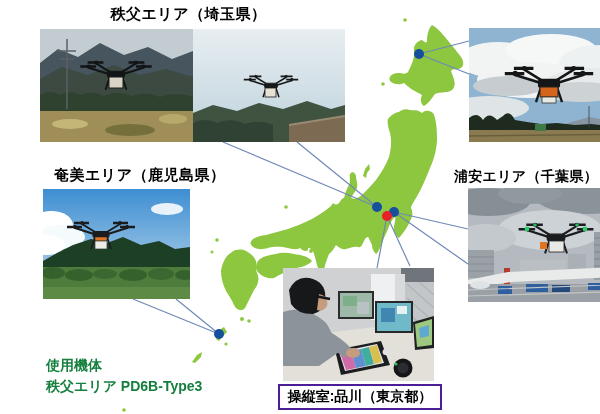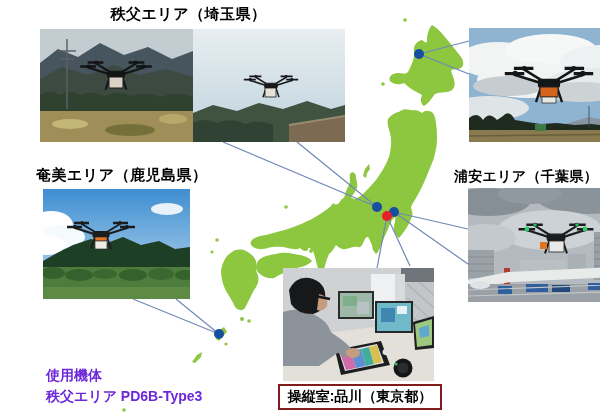--- a/index.html
+++ b/index.html
@@ -4,23 +4,23 @@
 <style>
   html,body{margin:0;padding:0;background:#fff;}
   #canvas{position:relative;width:600px;height:414px;background:#ffffff;overflow:hidden;
           font-family:"Liberation Sans","DejaVu Sans",sans-serif;margin-left:36px;}
   #map{position:absolute;left:0;top:0;width:600px;height:414px;z-index:1;}
   .photo{position:absolute;z-index:2;overflow:hidden;}
   .photo svg{display:block;width:100%;height:100%;}
   .label{position:absolute;z-index:3;font-weight:bold;color:#000;text-align:center;white-space:nowrap;}
   .s15{font-size:15px;letter-spacing:.5px;}
   .s14{font-size:14px;letter-spacing:.3px;}
-  .aircraft{position:absolute;left:10px;top:365px;z-index:3;font-size:14px;font-weight:bold;
-            color:#6d28d9;line-height:21px;white-space:nowrap;}
-  .ctrl-box{position:absolute;left:242px;top:384px;width:160px;height:22px;border:2px solid #7f1d1d;
+  .aircraft{position:absolute;left:10px;top:355px;z-index:3;font-size:14px;font-weight:bold;
+            color:#15803d;line-height:21px;white-space:nowrap;}
+  .ctrl-box{position:absolute;left:242px;top:384px;width:160px;height:22px;border:2px solid #4c1d95;
             background:#fff;z-index:3;display:flex;align-items:center;justify-content:center;
             font-size:14px;font-weight:bold;color:#000;white-space:nowrap;}
 </style>
 </head>
 <body>
 
 <div id="canvas">
 
   <svg id="map" viewBox="0 0 600 414">
     <defs>
@@ -79,21 +79,21 @@
     <g fill="#164f9e">
       <circle cx="383" cy="54" r="5"></circle>
       <circle cx="341" cy="207" r="5"></circle>
       <circle cx="358" cy="212" r="5"></circle>
       <circle cx="183" cy="334" r="5"></circle>
     </g>
     <circle cx="351" cy="216" r="5" fill="#e62129"></circle>
   </svg>
 
   <div class="label s15" style="left:55px;top:5px;width:195px;">秩父エリア（埼玉県）</div>
-  <div class="label s15" style="left:0px;top:166px;width:165px;">奄美エリア（鹿児島県）</div>
+  <div class="label s15" style="left:18px;top:166px;width:165px;">奄美エリア（鹿児島県）</div>
   <div class="label s14" style="left:412px;top:168px;width:156px;">浦安エリア（千葉県）</div>
 
   <div class="photo" style="left:4px;top:29px;width:153px;height:113px;">
     <svg viewBox="0 0 153 113" preserveAspectRatio="none">
       <rect width="153" height="113" fill="#c2ccd1"></rect>
       <path d="M0,34 L18,20 L38,28 L60,14 L84,26 L108,18 L132,30 L153,22 L153,58 L0,58 Z" fill="#46555e"></path>
       <path d="M0,50 L22,38 L48,46 L74,36 L100,46 L126,40 L153,48 L153,74 L0,74 Z" fill="#3c4a42"></path>
       <path d="M0,66 Q10,60 20,66 Q30,60 40,66 Q52,61 64,67 Q78,61 92,67 Q106,62 120,68 Q136,62 153,68 L153,86 L0,86 Z" fill="#2f4230"></path>
       <rect y="82" width="153" height="31" fill="#a08e58"></rect>
       <ellipse cx="30" cy="95" rx="18" ry="5" fill="#c3b677"></ellipse>

